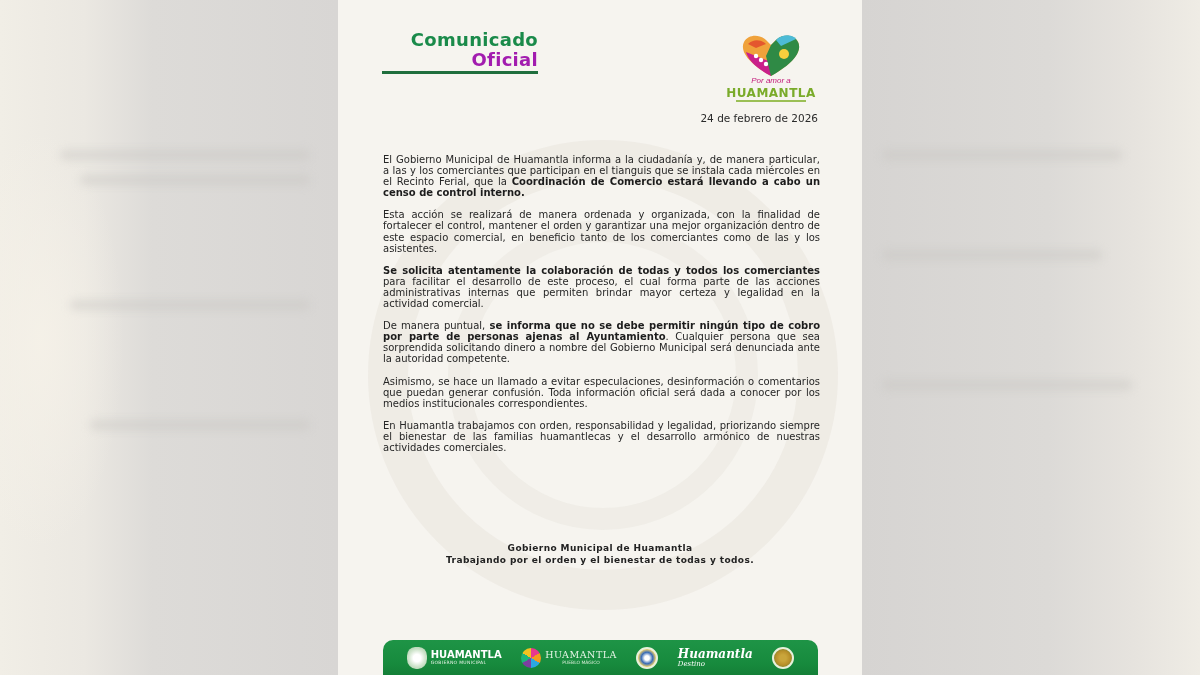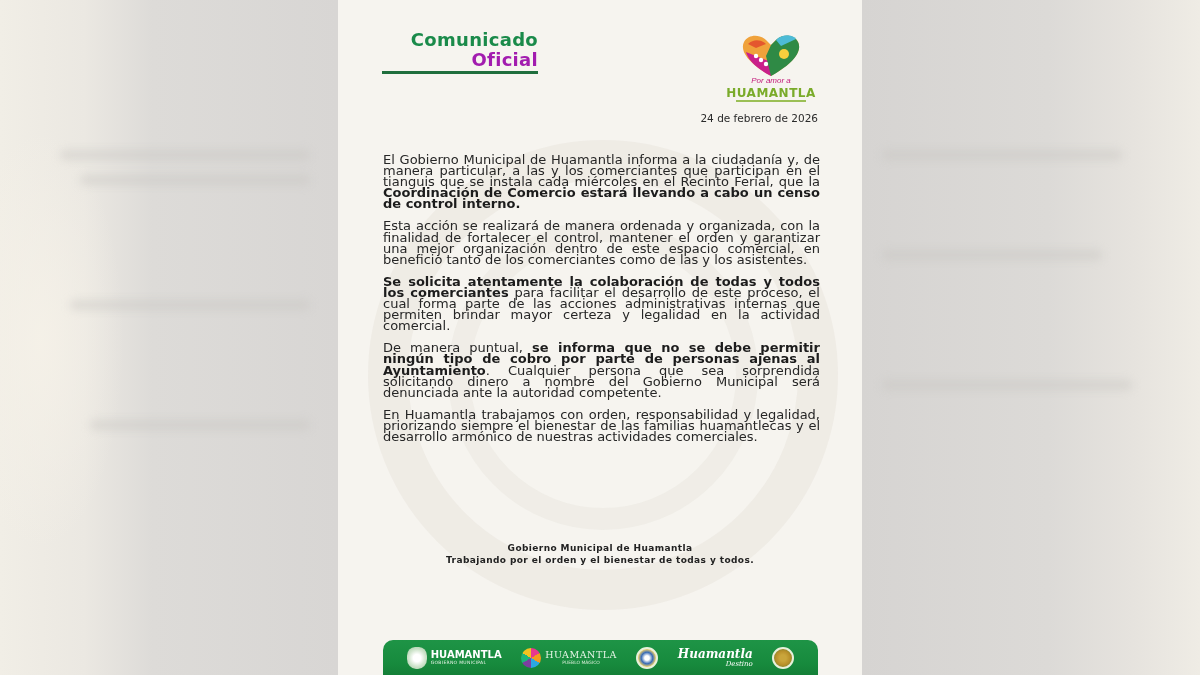--- a/index.html
+++ b/index.html
@@ -66,21 +66,21 @@
   }
   .logo-sub {
     position: absolute; left: 10px; top: 68px; width: 70px; height: 2px; background: #9bbf55;
   }
   .date {
     position: absolute; left: 330px; top: 112px; width: 150px; text-align: right;
     font-family: "DejaVu Sans", sans-serif; font-size: 10.5px; color: #2a2a2a;
   }
   .body-text {
     position: absolute; left: 45px; top: 154px; width: 437px;
-    font-family: "DejaVu Sans", sans-serif; font-size: 13px; line-height: 11.1px; color: #262626;
+    font-family: "DejaVu Sans", sans-serif; font-size: 10px; line-height: 11.1px; color: #262626;
     text-align: justify;
   }
   .body-text p { margin-bottom: 11px; }
   .body-text b { font-weight: bold; color: #1c1c1c; }
   .signature {
     position: absolute; left: 60px; top: 542px; width: 404px; text-align: center;
     font-family: "DejaVu Sans", sans-serif; font-weight: bold; font-size: 9px; line-height: 12px; color: #222;
     letter-spacing: 0.4px;
   }
   .footer-band {
@@ -103,21 +103,21 @@
   }
   .fl-text-main { font-family: "DejaVu Sans", sans-serif; font-weight: bold; font-size: 10px; color: #ffffff; line-height: 10px; }
   .fl-text-sub { font-family: "DejaVu Sans", sans-serif; font-size: 4.5px; color: #e6f3e6; line-height: 6px; letter-spacing: 0.3px; }
   .pinwheel {
     width: 20px; height: 20px; border-radius: 50%;
     background: conic-gradient(#e8378d 0 60deg, #f39a1e 60deg 120deg, #2ca8e0 120deg 180deg, #7b3fa0 180deg 240deg, #1cb57a 240deg 300deg, #f1c320 300deg 360deg);
   }
   .pm-main { font-family: "DejaVu Serif", serif; font-size: 9.5px; color: #e7f5e7; letter-spacing: 0.5px; line-height: 10px; }
   .pm-sub { font-family: "DejaVu Sans", sans-serif; font-size: 4.5px; color: #d6ecd6; text-align: center; line-height: 6px; }
   .destino-main { font-family: "DejaVu Serif", serif; font-style: italic; font-weight: bold; font-size: 12px; color: #ffffff; line-height: 12px; }
-  .destino-sub { font-family: "DejaVu Serif", serif; font-style: italic; font-size: 7px; color: #ffffff; text-align: right; line-height: 8px; }
+  .destino-sub { font-family: "DejaVu Serif", serif; font-style: italic; font-size: 7px; color: #ffffff; text-align: left; line-height: 8px; }
 </style>
 </head>
 <body>
 
 <div class="blur-left">
   <div class="ghost" style="left:60px;top:150px;width:250px;"></div>
   <div class="ghost" style="left:80px;top:175px;width:230px;"></div>
   <div class="ghost" style="left:70px;top:300px;width:240px;"></div>
   <div class="ghost" style="left:90px;top:420px;width:220px;"></div>
 </div>
@@ -154,20 +154,21 @@
     <div class="logo-sub"></div>
   </div>
 
   <div class="date">24 de febrero de 2026</div>
 
   <div class="body-text">
     <p><span>El Gobierno Municipal de Huamantla informa a la ciudadanía y, de manera particular, a las y los comerciantes que participan en el tianguis que se instala cada miércoles en el Recinto Ferial, que la </span><b>Coordinación de Comercio estará llevando a cabo un censo de control interno.</b></p>
     <p><span>Esta acción se realizará de manera ordenada y organizada, con la finalidad de fortalecer el control, mantener el orden y garantizar una mejor organización dentro de este espacio comercial, en beneficio tanto de los comerciantes como de las y los asistentes.</span></p>
     <p><b>Se solicita atentamente la colaboración de todas y todos los comerciantes</b><span> para facilitar el desarrollo de este proceso, el cual forma parte de las acciones administrativas internas que permiten brindar mayor certeza y legalidad en la actividad comercial.</span></p>
     <p><span>De manera puntual, </span><b>se informa que no se debe permitir ningún tipo de cobro por parte de personas ajenas al Ayuntamiento</b><span>. Cualquier persona que sea sorprendida solicitando dinero a nombre del Gobierno Municipal será denunciada ante la autoridad competente.</span></p>
+    <p><span>Asimismo, se hace un llamado a evitar especulaciones, desinformación o comentarios que puedan generar confusión. Toda información oficial será dada a conocer por los medios institucionales correspondientes.</span></p>
     <p><span>En Huamantla trabajamos con orden, responsabilidad y legalidad, priorizando siempre el bienestar de las familias huamantlecas y el desarrollo armónico de nuestras actividades comerciales.</span></p>
   </div>
 
   <div class="signature">
     <div>Gobierno Municipal de Huamantla</div>
     <div>Trabajando por el orden y el bienestar de todas y todos.</div>
   </div>
 
   <div class="footer-band">
     <div class="fl">

